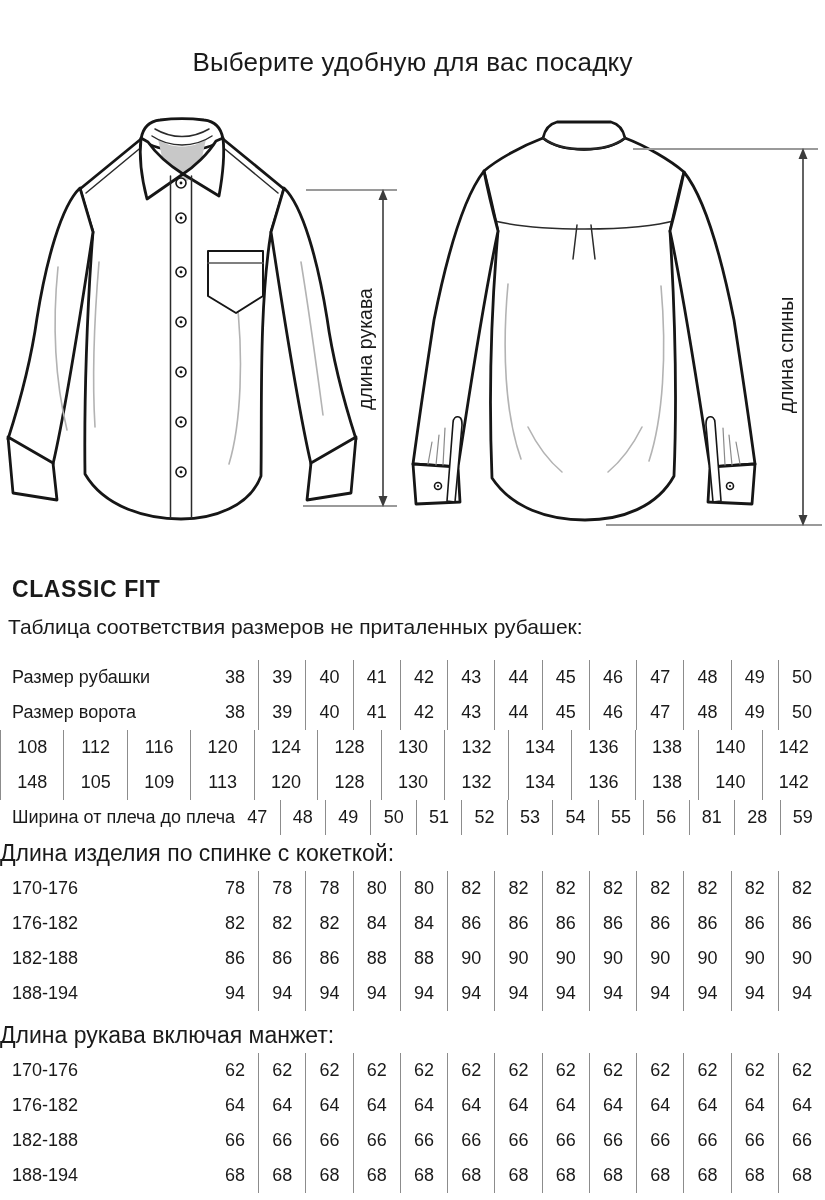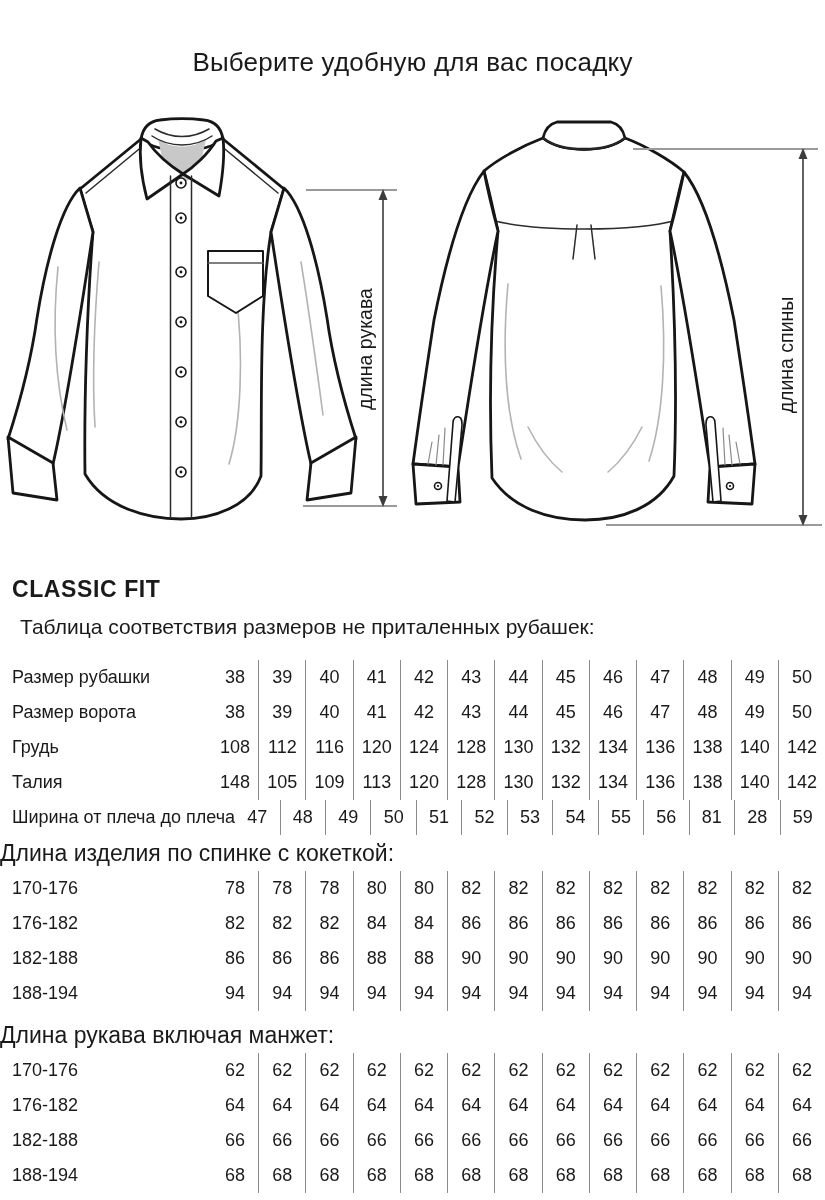--- a/index.html
+++ b/index.html
@@ -10,21 +10,21 @@
   }
   .title{
     position:absolute;top:47px;left:0;width:825px;text-align:center;
     font-size:26px;letter-spacing:.2px;
   }
   .diagram{position:absolute;top:112px;left:0;}
   .classic-heading{
     position:absolute;top:576px;left:12px;
     font-size:23px;font-weight:bold;letter-spacing:.6px;
   }
-  .table-caption{position:absolute;top:615px;left:20px;font-size:21px;}
+  .table-caption{position:absolute;top:615px;left:8px;font-size:21px;}
   .size-table{position:absolute;top:660px;left:0;width:825px;}
   .sec{width:825px;}
   .sec:nth-child(3){margin-top:6px;}
   .sec-header{
     height:36px;display:flex;align-items:center;padding-left:0;
     font-size:23px;
   }
   .trow{display:flex;height:35px;width:825px;}
   .tlabel{
     flex:0 0 200px;padding-left:12px;font-size:18px;
@@ -211,37 +211,35 @@
         <div class="tcell">43</div>
         <div class="tcell">44</div>
         <div class="tcell">45</div>
         <div class="tcell">46</div>
         <div class="tcell">47</div>
         <div class="tcell">48</div>
         <div class="tcell">49</div>
         <div class="tcell">50</div>
       </div>
       <div class="trow">
-        <div class="tlabel">Грудь</div>
         <div class="tcell">108</div>
         <div class="tcell">112</div>
         <div class="tcell">116</div>
         <div class="tcell">120</div>
         <div class="tcell">124</div>
         <div class="tcell">128</div>
         <div class="tcell">130</div>
         <div class="tcell">132</div>
         <div class="tcell">134</div>
         <div class="tcell">136</div>
         <div class="tcell">138</div>
         <div class="tcell">140</div>
         <div class="tcell">142</div>
       </div>
       <div class="trow">
-        <div class="tlabel">Талия</div>
         <div class="tcell">148</div>
         <div class="tcell">105</div>
         <div class="tcell">109</div>
         <div class="tcell">113</div>
         <div class="tcell">120</div>
         <div class="tcell">128</div>
         <div class="tcell">130</div>
         <div class="tcell">132</div>
         <div class="tcell">134</div>
         <div class="tcell">136</div>

